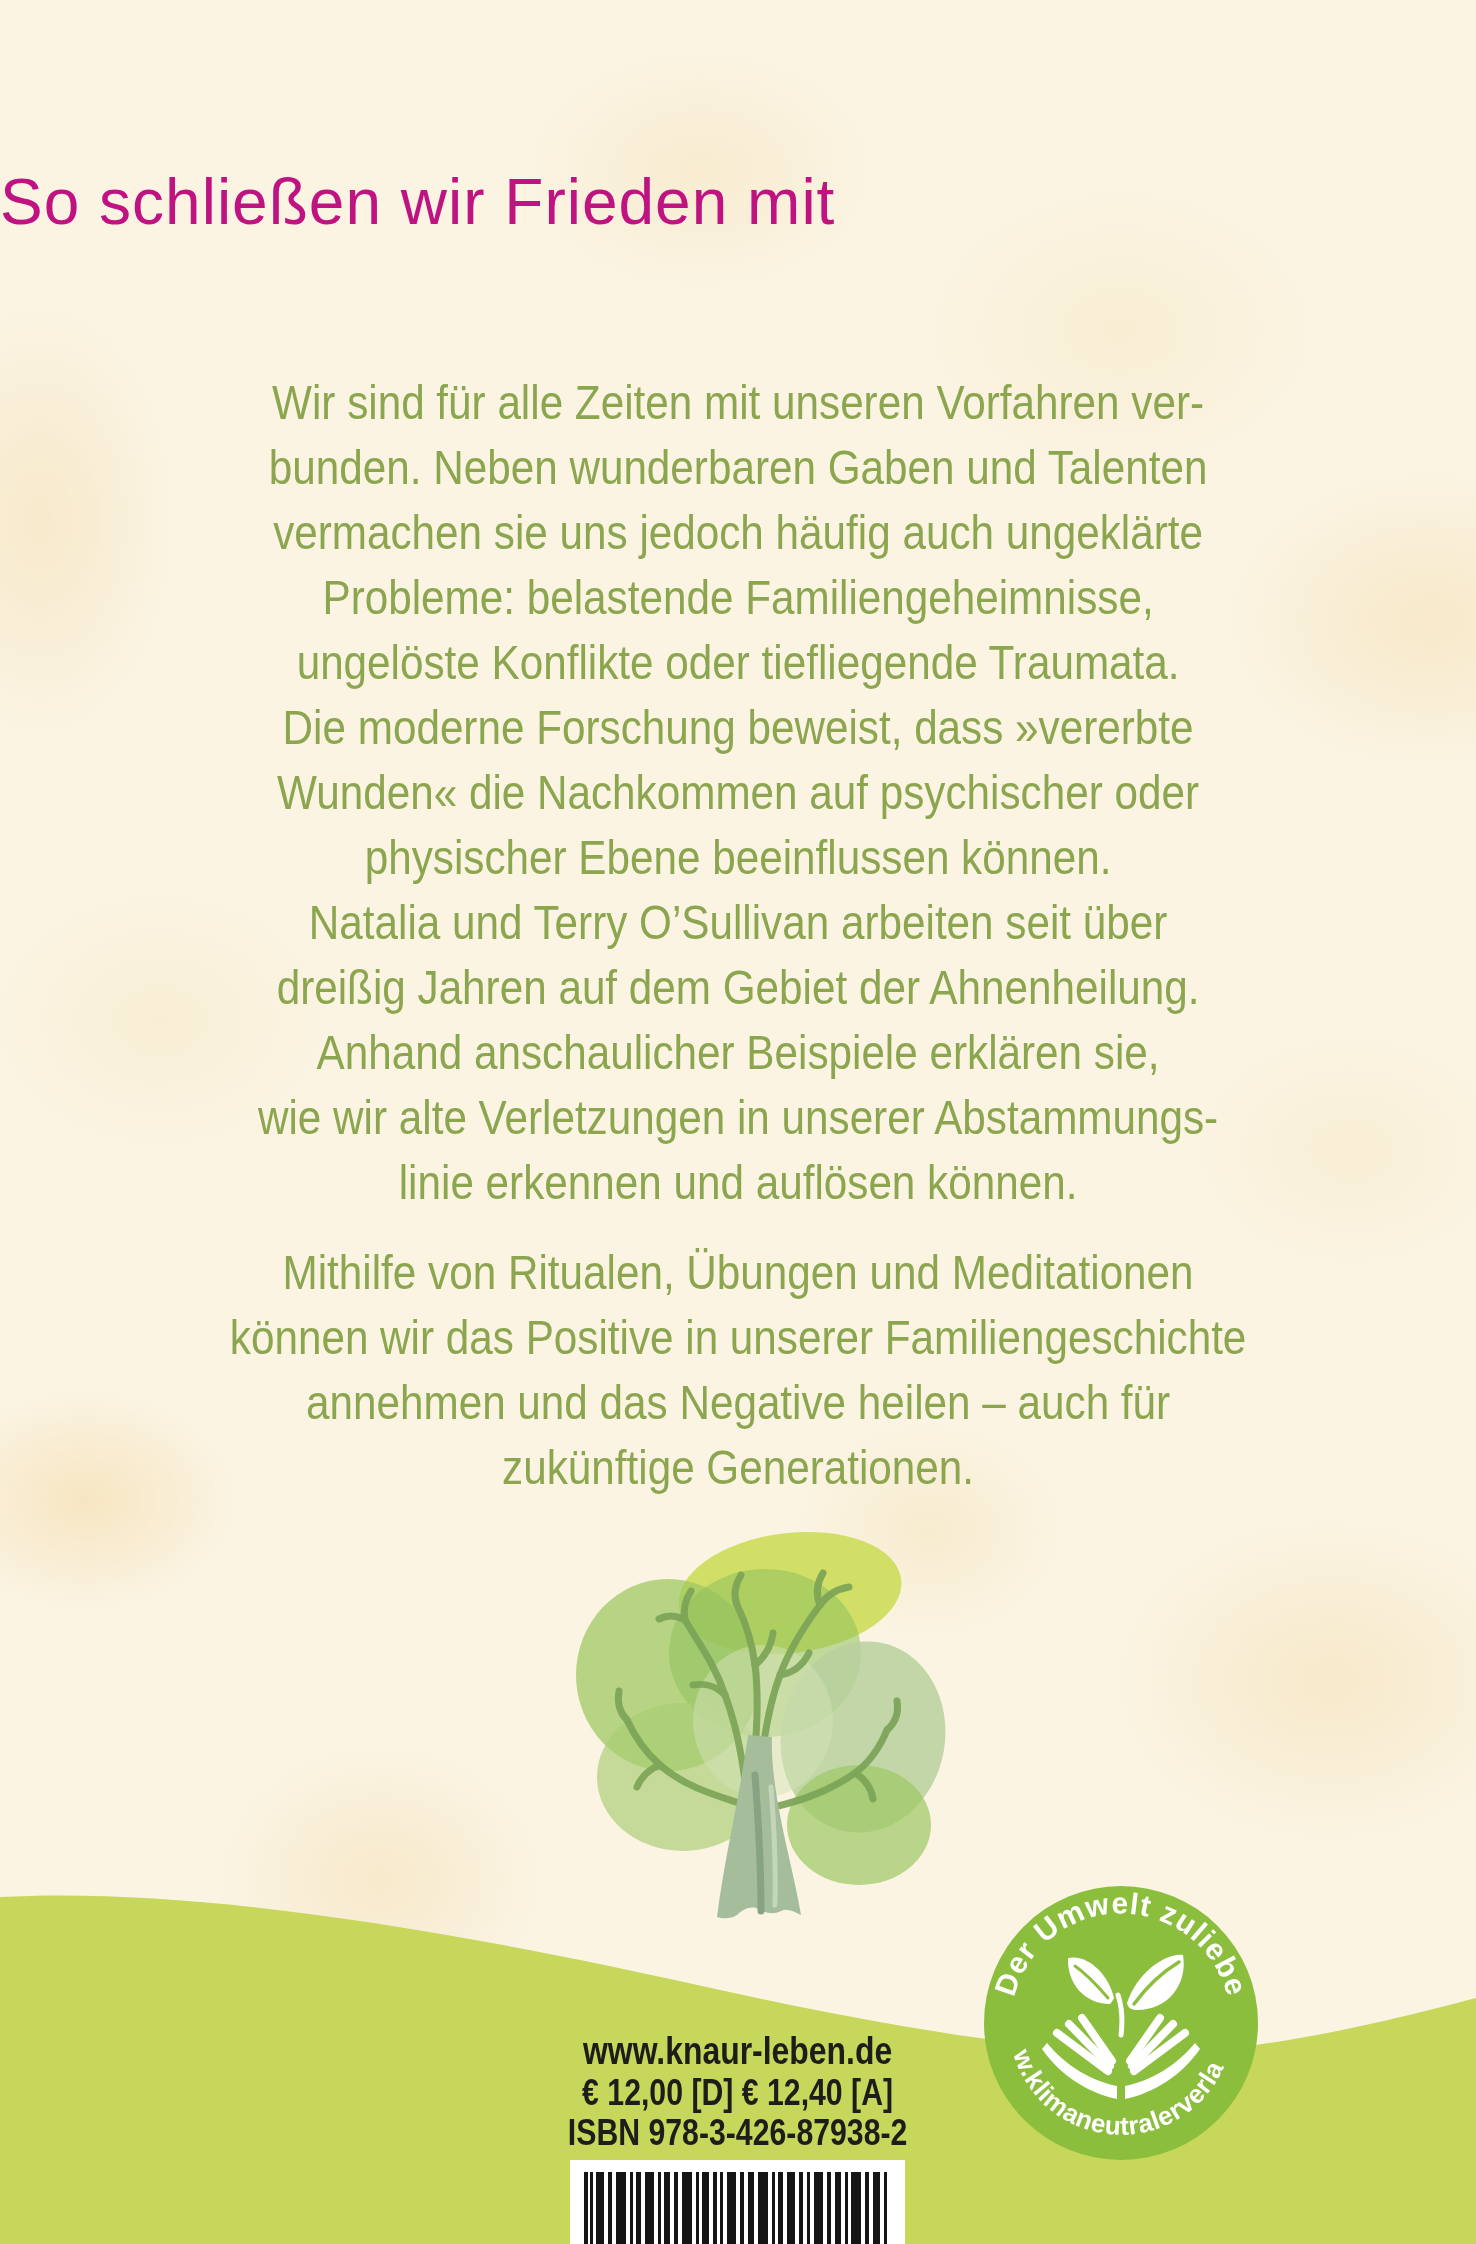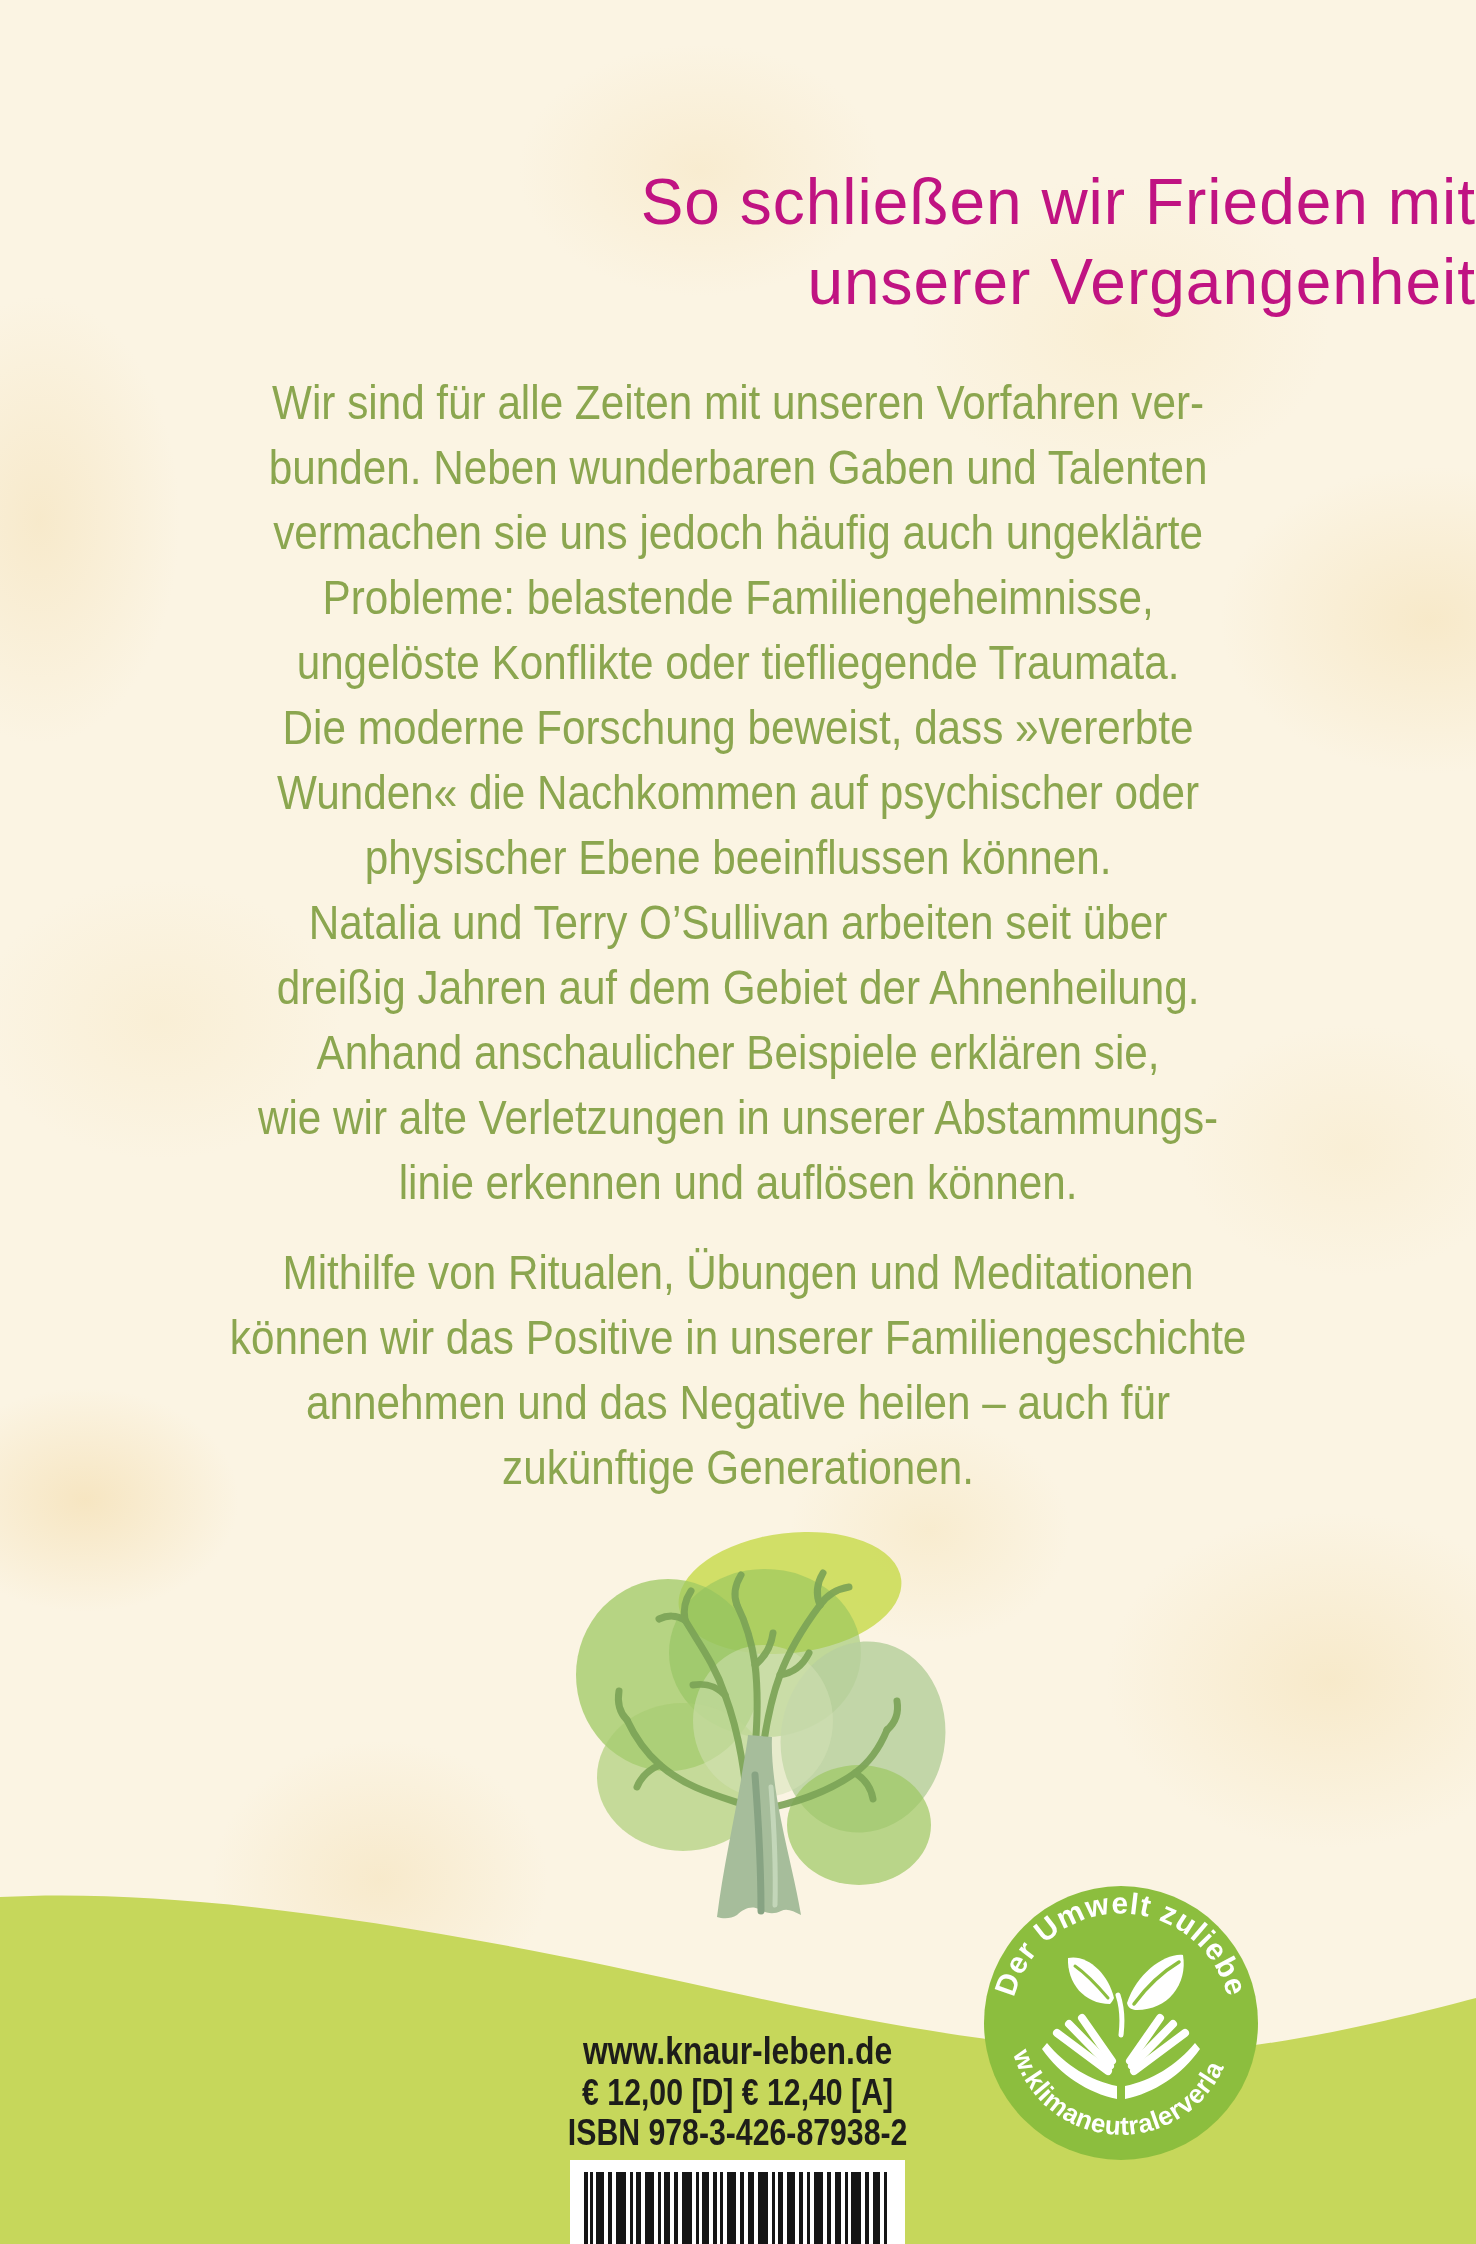--- a/index.html
+++ b/index.html
@@ -16,21 +16,21 @@
       radial-gradient(ellipse 200px 320px at 40px 520px,   rgba(242,219,170,.42), transparent 70%),
       radial-gradient(ellipse 320px 240px at 1330px 1680px,rgba(243,221,172,.45), transparent 70%),
       radial-gradient(ellipse 240px 200px at 380px 1880px, rgba(242,218,168,.40), transparent 70%),
       radial-gradient(ellipse 300px 220px at 1120px 330px, rgba(246,228,185,.35), transparent 70%),
       radial-gradient(ellipse 200px 160px at 930px 1530px, rgba(244,224,178,.40), transparent 70%),
       radial-gradient(ellipse 260px 200px at 160px 1020px, rgba(245,226,182,.30), transparent 70%),
       radial-gradient(ellipse 240px 180px at 1350px 1150px,rgba(245,226,182,.30), transparent 70%);
   }
   .heading{
     position:absolute;top:162px;left:0;width:100%;
-    text-align:right;
+    text-align:left;
     font-size:64px;line-height:80px;font-weight:400;
     letter-spacing:1px;
     color:#c01382;
   }
   .body-block{
     position:absolute;left:-8%;width:116%;
     transform:scaleX(.862);transform-origin:50% 0;
     text-align:center;
     font-size:49px;line-height:65px;
     color:#8ba64f;
@@ -54,21 +54,20 @@
   }
   .barcode-box svg{position:absolute;left:0;top:12px;width:335px;height:72px;}
 </style>
 </head>
 <body>
 
 <div class="page">
 
   <div class="heading">
     <div>So schließen wir Frieden mit</div>
-    <div>unserer Vergangenheit</div>
   </div>
 
   <div class="body-block block1">
     <div>Wir sind für alle Zeiten mit unseren Vorfahren ver-</div>
     <div>bunden. Neben wunderbaren Gaben und Talenten</div>
     <div>vermachen sie uns jedoch häufig auch ungeklärte</div>
     <div>Probleme: belastende Familiengeheimnisse,</div>
     <div>ungelöste Konflikte oder tiefliegende Traumata.</div>
     <div>Die moderne Forschung beweist, dass »vererbte</div>
     <div>Wunden« die Nachkommen auf psychischer oder</div>

